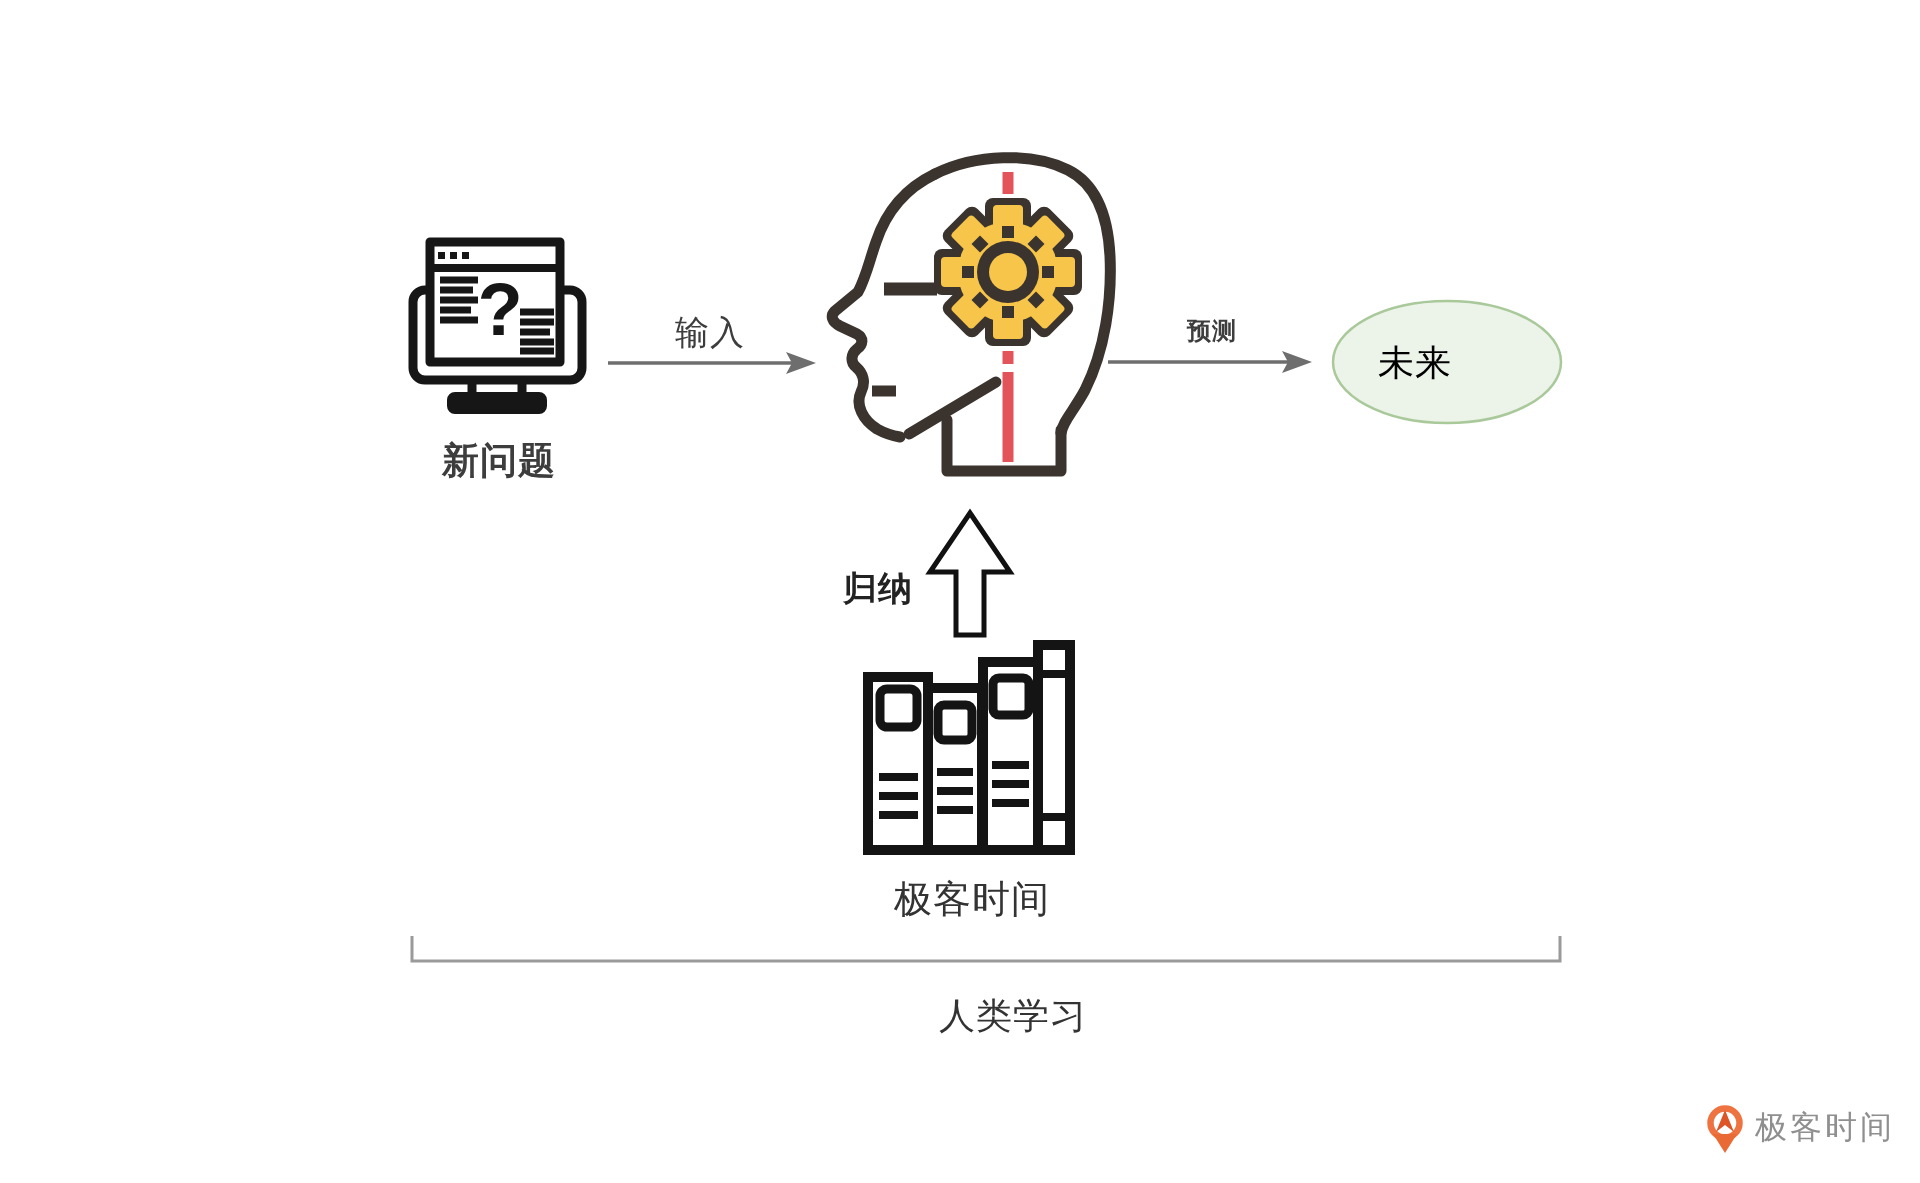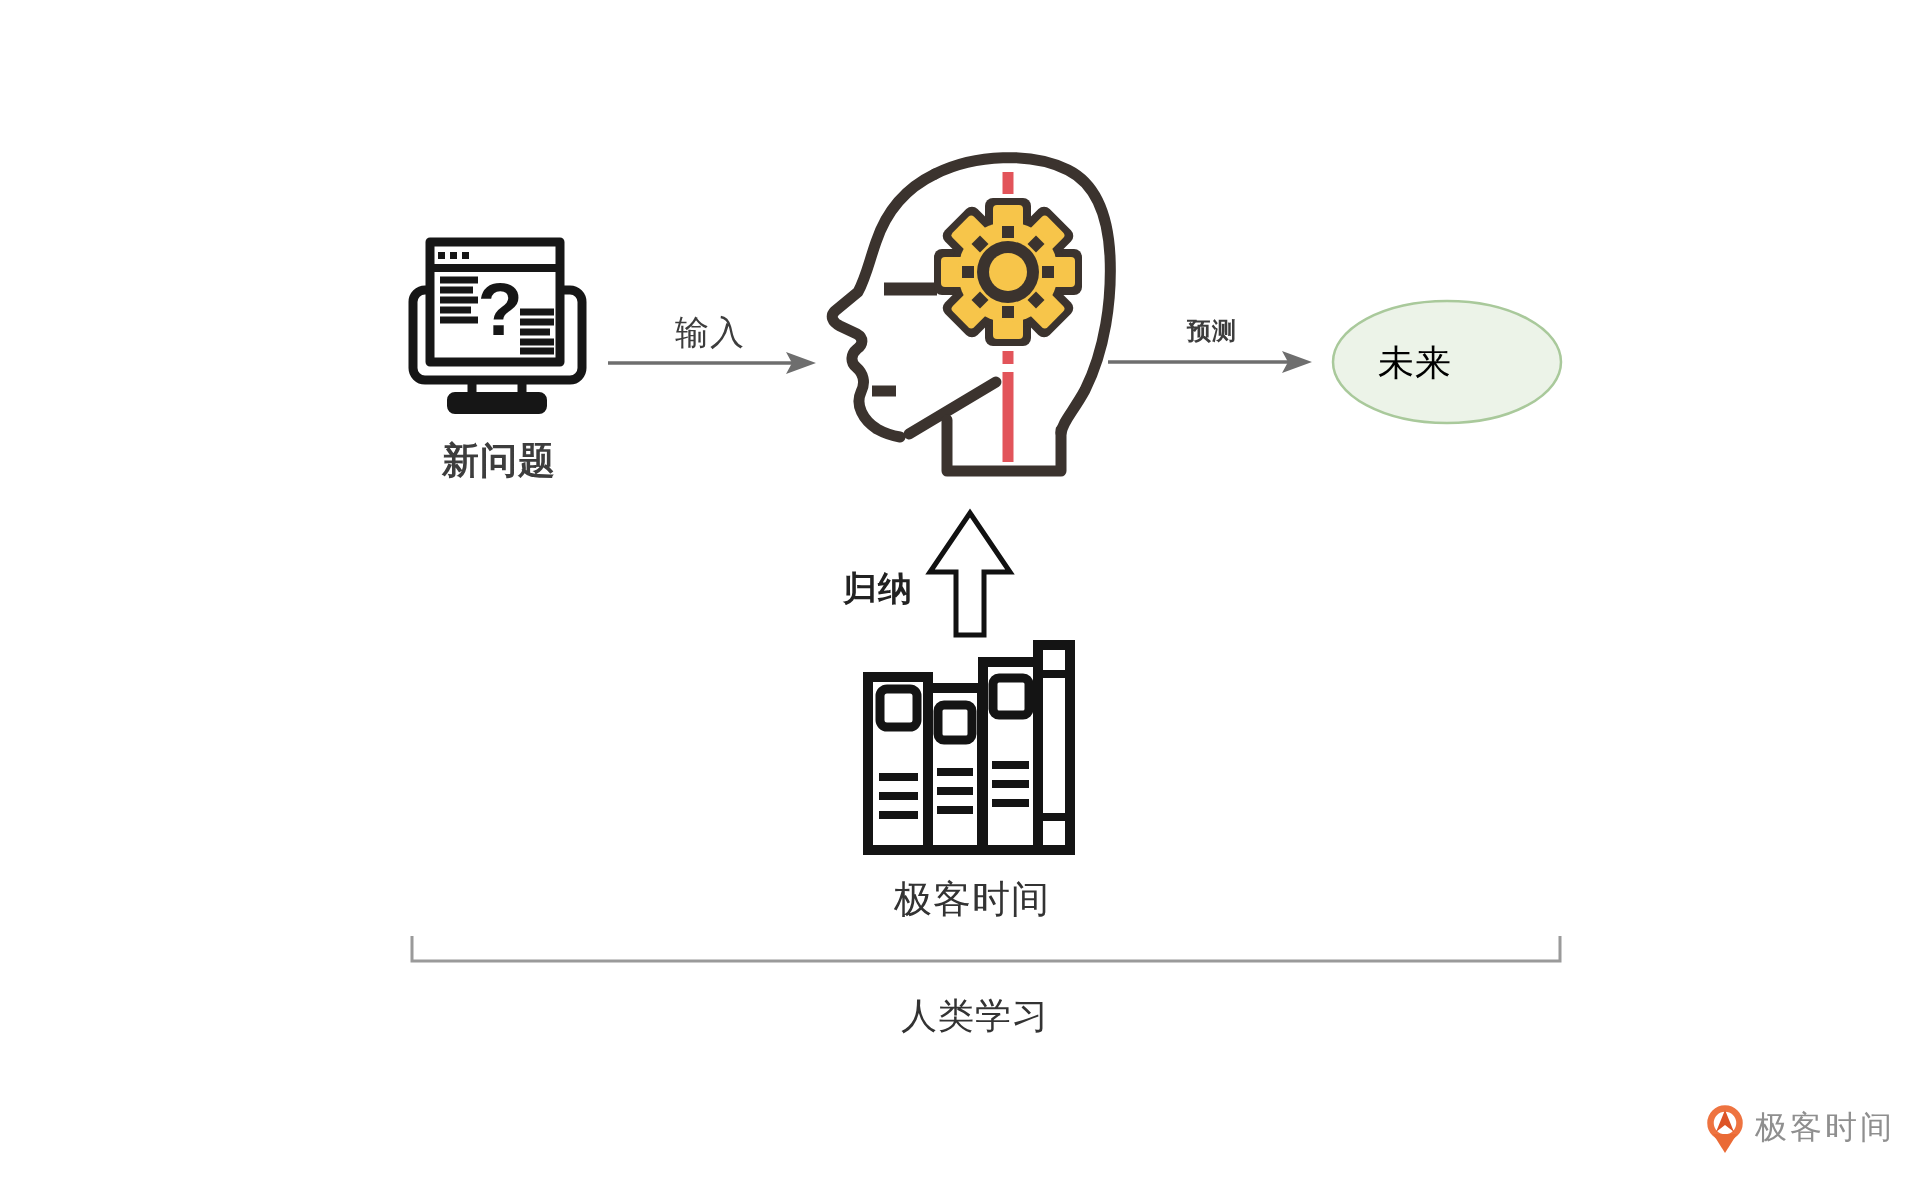--- a/index.html
+++ b/index.html
@@ -13,21 +13,21 @@
   .lbl{
     position:absolute;transform:translate(-50%,-50%);
     color:#3d3d3d;white-space:nowrap;letter-spacing:1px;
   }
   .lbl-new-problem {left:499px;top:461px;font-size:37px;font-weight:700;}
   .lbl-input       {left:710px;top:333px;font-size:34px;font-weight:500;font-family:Liberation Serif, serif;}
   .lbl-predict     {left:1212px;top:331px;font-size:24px;font-weight:600;}
   .lbl-future      {left:1415px;top:363px;font-size:36px;font-weight:400;color:#000000;}
   .lbl-induce      {left:838px;top:589px;font-size:34px;font-weight:700;color:#222;margin-left:40px;}
   .lbl-past        {left:972px;top:899px;font-size:38px;font-weight:400;color:#333;}
-  .lbl-group       {left:975px;top:1016px;font-size:36px;font-weight:400;color:#333;}
+  .lbl-group       {left:1013px;top:1016px;font-size:36px;font-weight:400;color:#333;}
   .brand-text{
     position:absolute;left:1755px;top:1128px;transform:translateY(-50%);
     font-size:32px;color:#8f8f8f;letter-spacing:3px;font-weight:400;
   }
 </style>
 </head>
 <body>
 
 <div class="stage">
 

